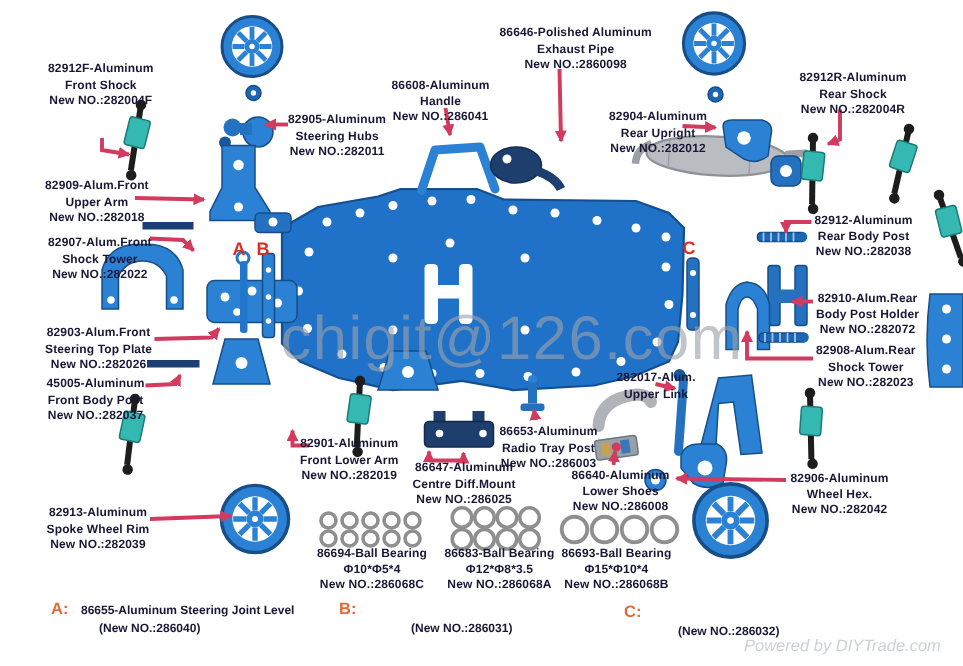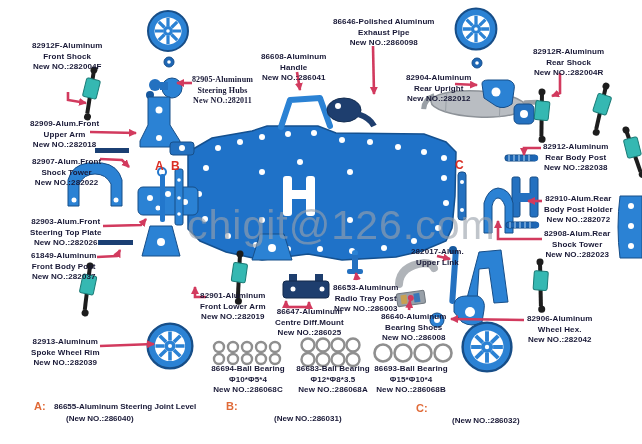--- a/index.html
+++ b/index.html
@@ -343,30 +343,30 @@
         <div>82907-Alum.Front</div>
         <div>Shock Tower</div>
         <div>New NO.:282022</div>
       </div>
       <div class="plabel" style="left: 30px; top: 217px;">
         <div>82903-Alum.Front</div>
         <div>Steering Top Plate</div>
         <div>New NO.:282026</div>
       </div>
       <div class="plabel" style="left: 31px; top: 251px;">
-        <div>61849-Aluminum</div>
+        <div>45005-Aluminum</div>
         <div>Front Body Post</div>
         <div>New NO.:282037</div>
       </div>
       <div class="plabel" style="left: 31px; top: 337px;">
         <div>82913-Aluminum</div>
         <div>Spoke Wheel Rim</div>
         <div>New NO.:282039</div>
       </div>
-      <div class="plabel" style="left: 192px; top: 75px; font-family: Liberation Serif, serif;">
+      <div class="plabel" style="left: 192px; top: 75px;">
         <div>82905-Aluminum</div>
         <div>Steering Hubs</div>
         <div>New NO.:282011</div>
       </div>
       <div class="plabel" style="left: 261px; top: 52px;">
         <div>86608-Aluminum</div>
         <div>Handle</div>
         <div>New NO.:286041</div>
       </div>
       <div class="plabel" style="left: 333px; top: 17px;">
@@ -413,21 +413,21 @@
         <div>Centre Diff.Mount</div>
         <div>New NO.:286025</div>
       </div>
       <div class="plabel" style="left: 333px; top: 283px;">
         <div>86653-Aluminum</div>
         <div>Radio Tray Post</div>
         <div>New NO.:286003</div>
       </div>
       <div class="plabel" style="left: 381px; top: 312px;">
         <div>86640-Aluminum</div>
-        <div>Bearing Shoes</div>
+        <div>Lower Shoes</div>
         <div>New NO.:286008</div>
       </div>
       <div class="plabel" style="left: 527px; top: 314px;">
         <div>82906-Aluminum</div>
         <div>Wheel Hex.</div>
         <div>New NO.:282042</div>
       </div>
       <div class="plabel center" style="left: 205px; top: 364px; width: 86px;">
         <div>86694-Ball Bearing</div>
         <div>Φ10*Φ5*4</div>
@@ -452,13 +452,14 @@
   <span class="fn-marker" style="left:34px;top:400px">A:</span>
   <span class="fn-text" style="left:54px;top:402px">86655-Aluminum Steering Joint Level</span>
   <span class="fn-sub" style="left:66px;top:414px">(New NO.:286040)</span>
 
   <span class="fn-marker" style="left:226px;top:400px">B:</span>
   <span class="fn-sub" style="left:274px;top:414px">(New NO.:286031)</span>
 
   <span class="fn-marker" style="left:416px;top:402px">C:</span>
   <span class="fn-sub" style="left:452px;top:416px">(New NO.:286032)</span>
 
+  <div class="powered">Powered by DIYTrade.com</div>
 </div>
 
 </body></html>

